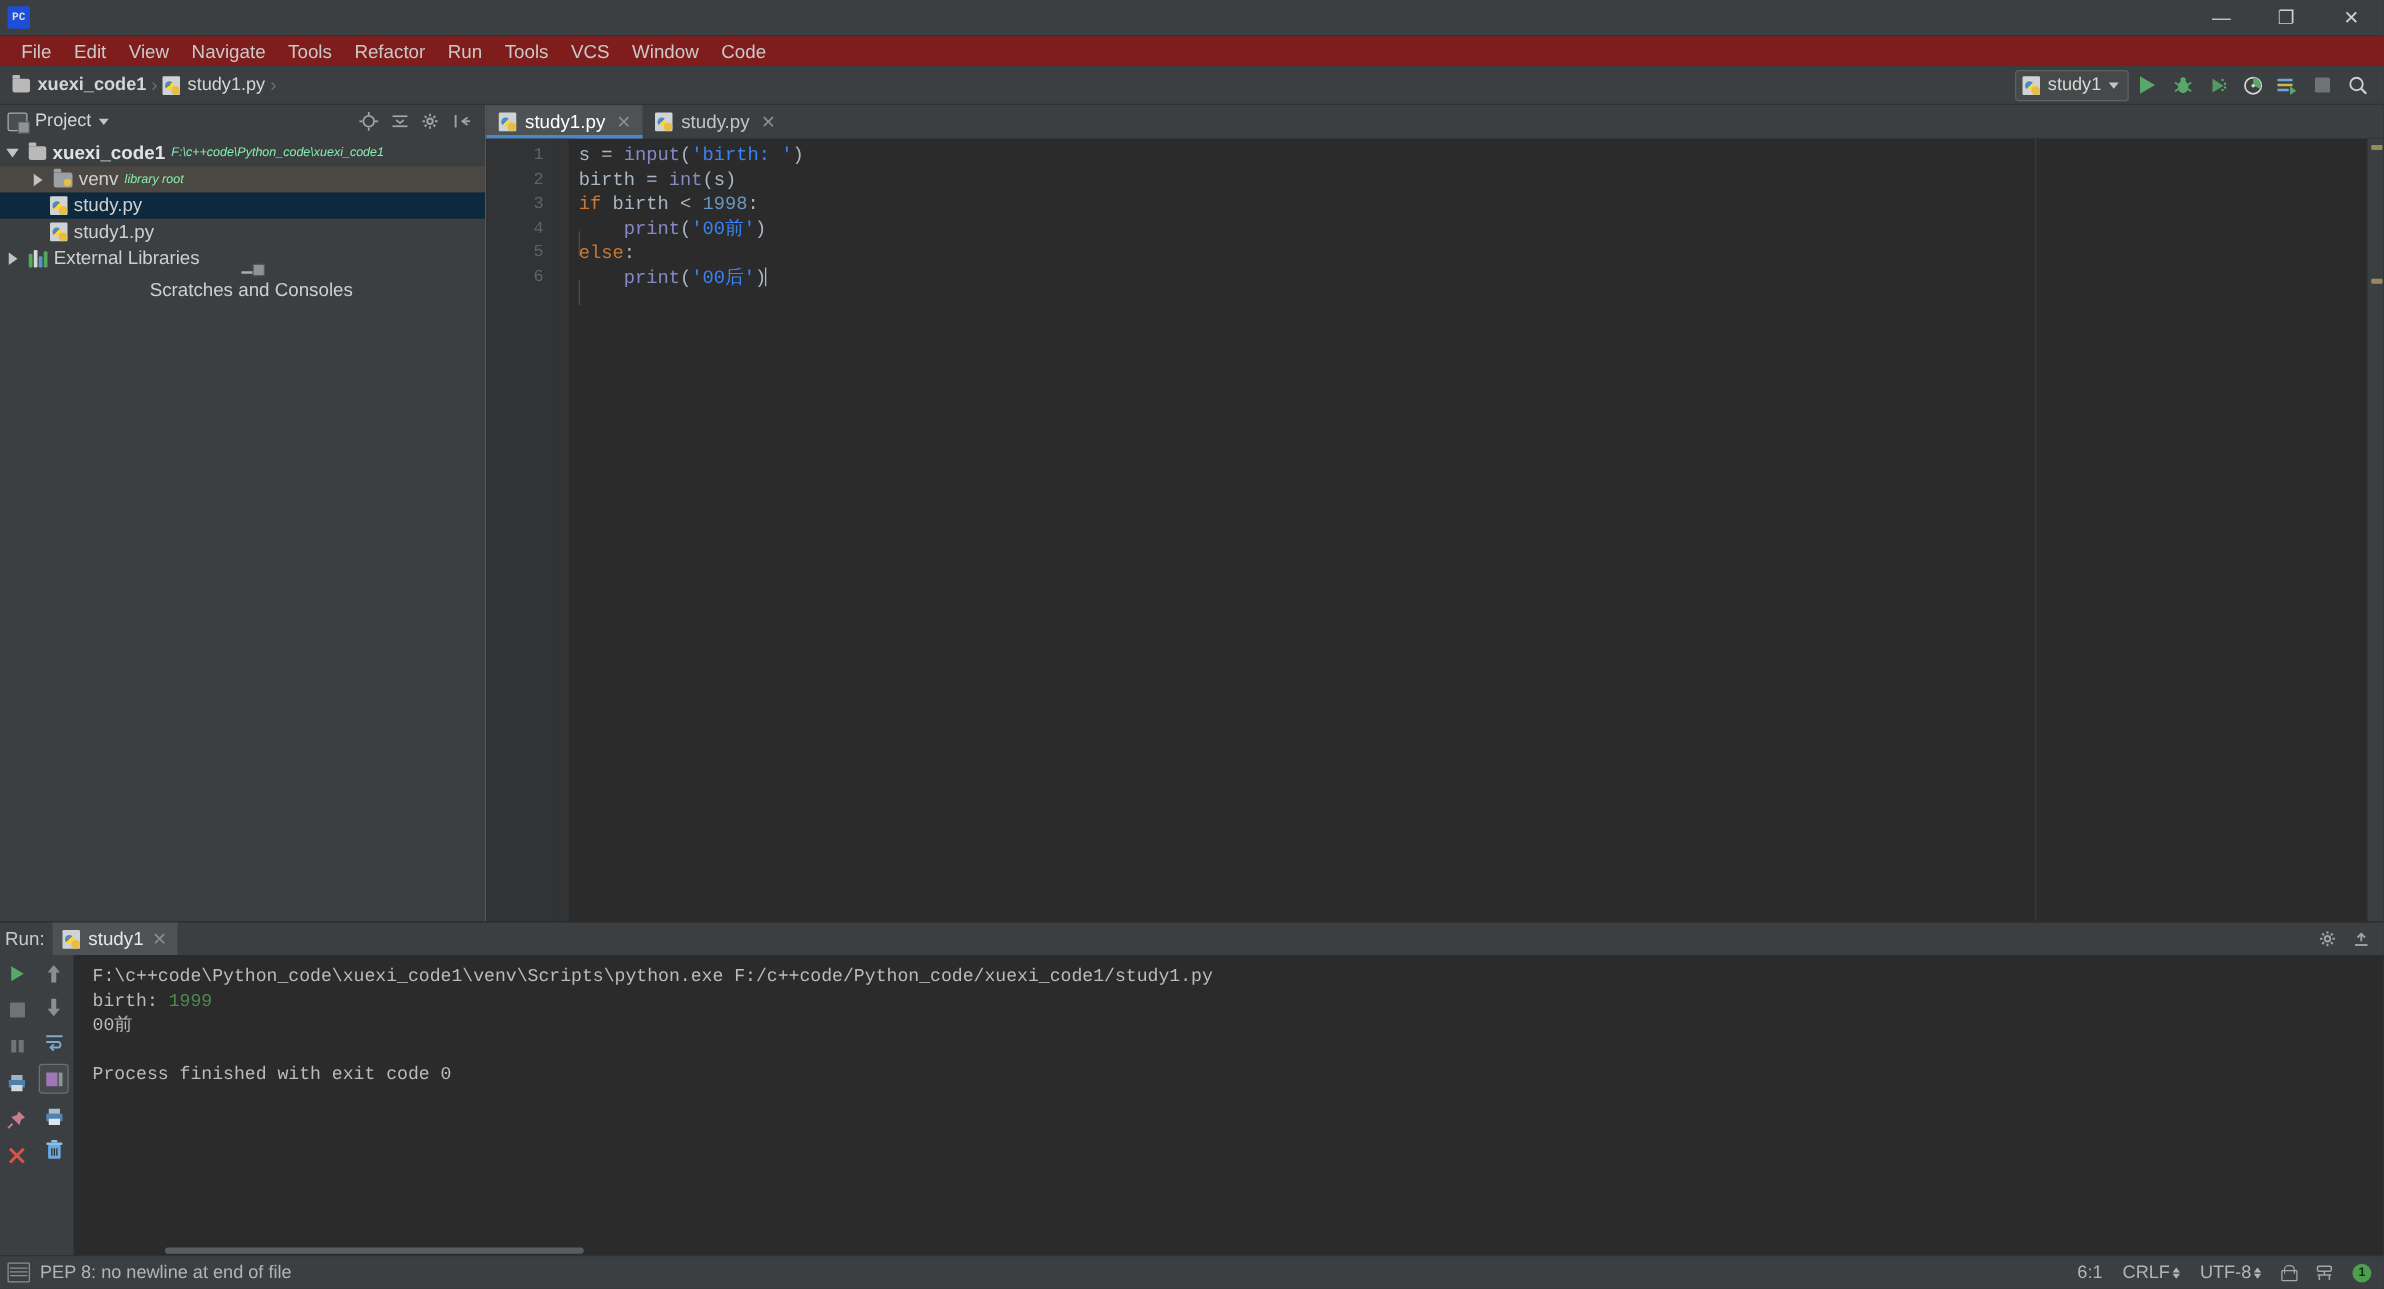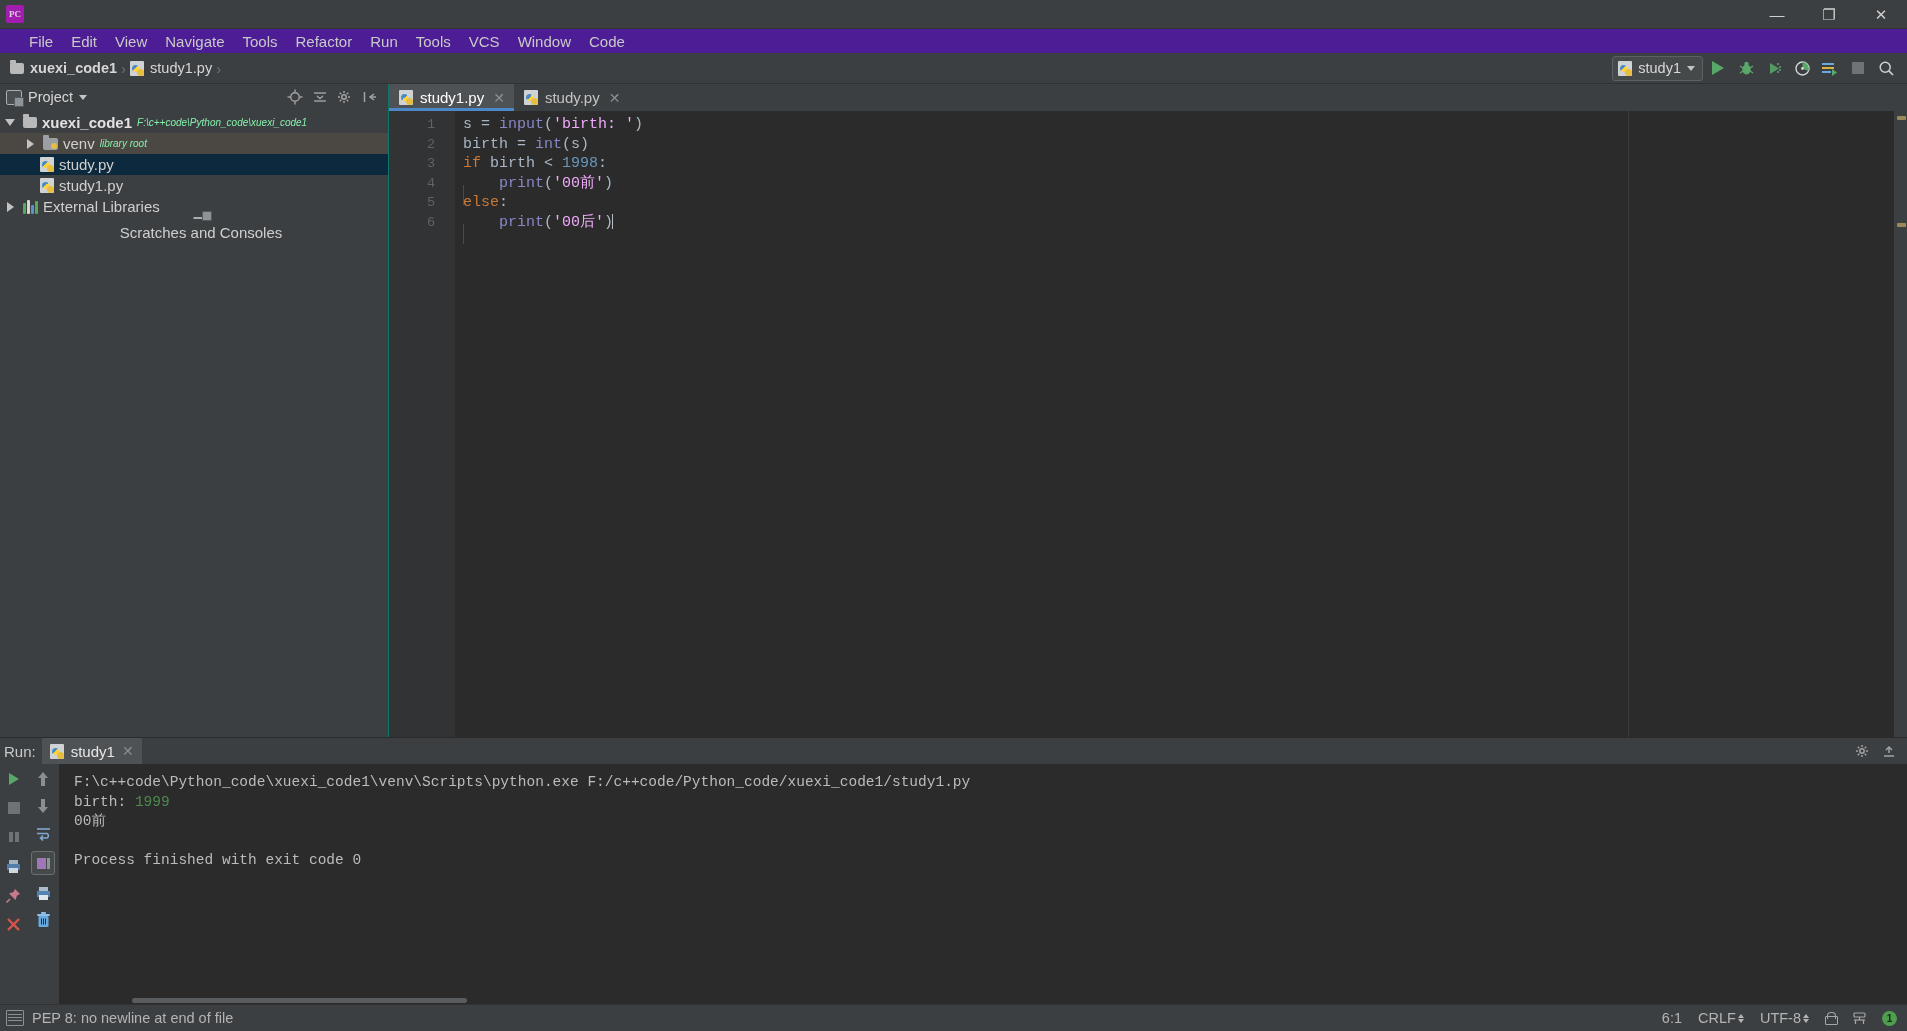--- a/index.html
+++ b/index.html
@@ -9,29 +9,29 @@
     font-family:"Liberation Sans","DejaVu Sans",sans-serif;
     font-size:16px;color:#bbbbbb;
     -webkit-font-smoothing:antialiased;
   }
   .app{position:relative;width:1907px;height:1031px;display:flex;flex-direction:column;}
 
   
   .titlebar{height:28px;background:#3c3f41;display:flex;align-items:center;
             border-bottom:1px solid #323232;flex:0 0 auto;}
   .titlebar .app-icon{width:18px;height:18px;margin:0 7px 0 6px;flex:0 0 auto;position:relative;
-            background:#a21caf;border-radius:2px;display:flex;align-items:center;justify-content:center;
-            font-size:9px;color:#d8d8d8;font-weight:bold;font-family:Liberation Serif, serif;}
+            background:#1d4ed8;border-radius:2px;display:flex;align-items:center;justify-content:center;
+            font-size:9px;color:#d8d8d8;font-weight:bold;font-family:Liberation Mono, monospace;}
   .titlebar .title-text{font-size:15.5px;color:#c8c8c8;white-space:nowrap;letter-spacing:.1px;}
   .titlebar .win-ctrls{margin-left:auto;display:flex;height:28px;}
   .titlebar .win-btn{width:52px;height:28px;display:flex;align-items:center;justify-content:center;
             color:#cfcfcf;font-size:15px;line-height:1;}
 
   
-  .menubar{height:24px;background:#4c1d95;display:flex;align-items:center;padding-left:20px;flex:0 0 auto;text-align:center;}
+  .menubar{height:24px;background:#7f1d1d;display:flex;align-items:center;padding-left:8px;flex:0 0 auto;text-align:center;}
   .menubar .mitem{padding:2px 9px;font-size:15px;color:#c9c9c9;white-space:nowrap;}
 
   
   .navbar{height:30px;background:#3c3f41;display:flex;align-items:center;
           border-bottom:1px solid #2f3133;flex:0 0 auto;padding-left:8px;}
   .crumb{display:flex;align-items:center;gap:6px;font-size:14.5px;color:#d6d6d6;padding:0 2px;}
   .crumb.bold{font-weight:bold;}
   .crumb-sep{color:#6f7275;margin:0 2px;font-size:15px;}
   .ic-folder{width:14px;height:11px;background:#b9b9b9;border-radius:1px 2px 2px 2px;position:relative;display:inline-block;}
   .ic-folder:before{content:"";position:absolute;top:-3px;left:0;width:6px;height:3px;background:#b9b9b9;border-radius:1px 1px 0 0;}
@@ -91,21 +91,21 @@
   .gutter{width:54px;flex:0 0 54px;background:#313335;color:#606366;font-size:13.5px;
           font-family:"Liberation Mono","DejaVu Sans Mono",monospace;text-align:right;
           padding-top:4px;position:relative;}
   .gutter .gn{height:19.6px;line-height:19.6px;padding-right:8px;}
   .folds{width:12px;flex:0 0 12px;background:#313335;position:relative;}
   .code{flex:1 1 auto;position:relative;padding-top:4px;overflow:hidden;
         font-family:"Liberation Mono","DejaVu Sans Mono",monospace;font-size:15px;}
   .cline{height:19.6px;line-height:19.6px;white-space:pre;padding-left:8px;color:#a9b7c6;}
   .k{color:#cc7832;}          
   .fn{color:#8888c6;}         
-  .str{color:#f0abfc;margin-top:20px;}        
+  .str{color:#3b82f6;margin-top:20px;}        
   .num{color:#6897bb;}        
   .pl{color:#a9b7c6;}         
   .op{color:#a9b7c6;}
   .guide{position:absolute;left:8px;top:0;bottom:0;width:1px;background:#4b4b4b;}
   .caret{display:inline-block;width:1px;height:15px;background:#bbbbbb;vertical-align:-3px;
          margin-left:-1px;animation:blink 1.06s steps(1,end) infinite;}
   @keyframes blink{50%{opacity:0;}}
 
   .right-rail{width:13px;flex:0 0 13px;background:#3c3f41;position:relative;border-left:1px solid #2b2b2b;}
   .rail-mark{position:absolute;right:1px;width:9px;height:4px;background:#9a8a5a;border-radius:1px;}

